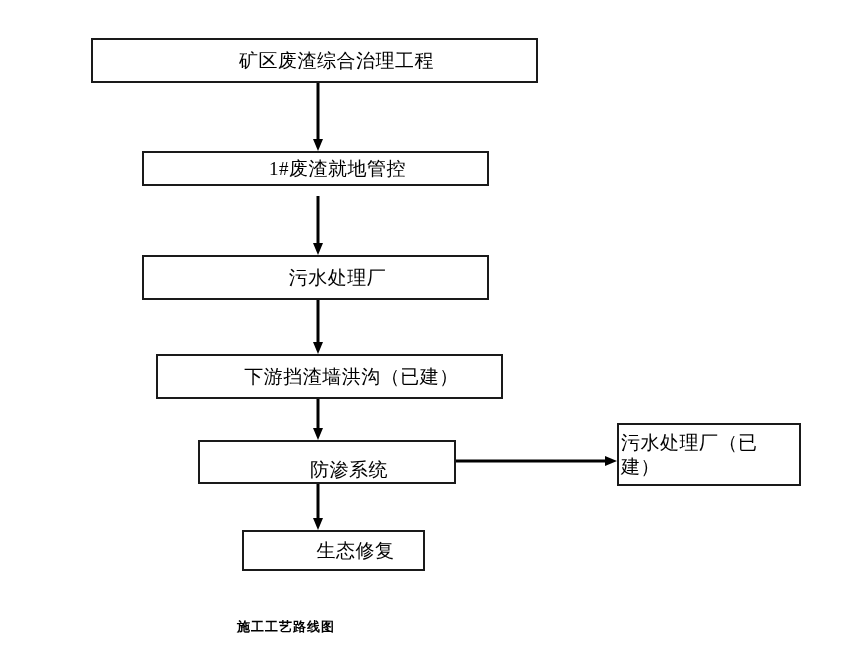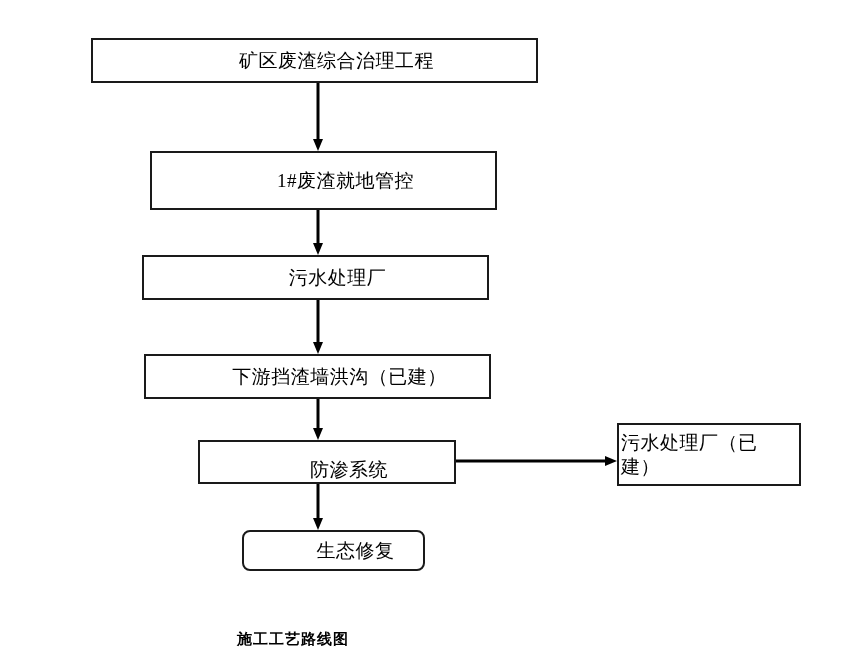--- a/index.html
+++ b/index.html
@@ -38,25 +38,24 @@
   }
   .node.align-left {
     justify-content: flex-start;
     text-align: left;
     padding-left: 2px;
   }
   .caption {
     position: absolute;
     font-family: "Liberation Serif", "DejaVu Serif", serif;
     font-weight: bold;
-    font-size: 15px;
+    font-size: 13px;
     letter-spacing: 1px;
     color: #000000;
     white-space: nowrap;
-    margin-top: 12px;
   }
   svg.edges {
     position: absolute;
     left: 0;
     top: 0;
     width: 841px;
     height: 671px;
     pointer-events: none;
   }
 </style>
@@ -89,37 +88,37 @@
     </g>
     <g>
       <line x1="456" y1="461" x2="606" y2="461" stroke="#000000" stroke-width="3" marker-end="url(#arrowdown)"></line>
     </g>
   </svg>
 
   <div class="node" style="left:91px; top:38px; width:447px; height:45px;">
     <span>矿区废渣综合治理工程</span>
   </div>
 
-  <div class="node" style="left:142px; top:151px; width:347px; height:59px;margin-left:8px;">
+  <div class="node" style="left:142px; top:151px; width:347px; height:35px;">
     <span>1#废渣就地管控</span>
   </div>
 
   <div class="node" style="left:142px; top:255px; width:347px; height:45px;">
     <span>污水处理厂</span>
   </div>
 
-  <div class="node" style="left:144px; top:354px; width:347px; height:45px;">
+  <div class="node" style="left:156px; top:354px; width:347px; height:45px;">
     <span>下游挡渣墙洪沟（已建）</span>
   </div>
 
   <div class="node" style="left:198px; top:440px; width:258px; height:44px;align-items:flex-end;">
     <span>防渗系统</span>
   </div>
 
-  <div class="node" style="left:242px; top:530px; width:183px; height:41px;border-radius:8px;">
+  <div class="node" style="left:242px; top:530px; width:183px; height:41px;">
     <span>生态修复</span>
   </div>
 
   <div class="node align-left" style="left:617px; top:423px; width:184px; height:63px;">
     <span>污水处理厂（已
 建）</span>
   </div>
 
   <div class="caption" style="left:237px; top:618px;">施工工艺路线图</div>
 

